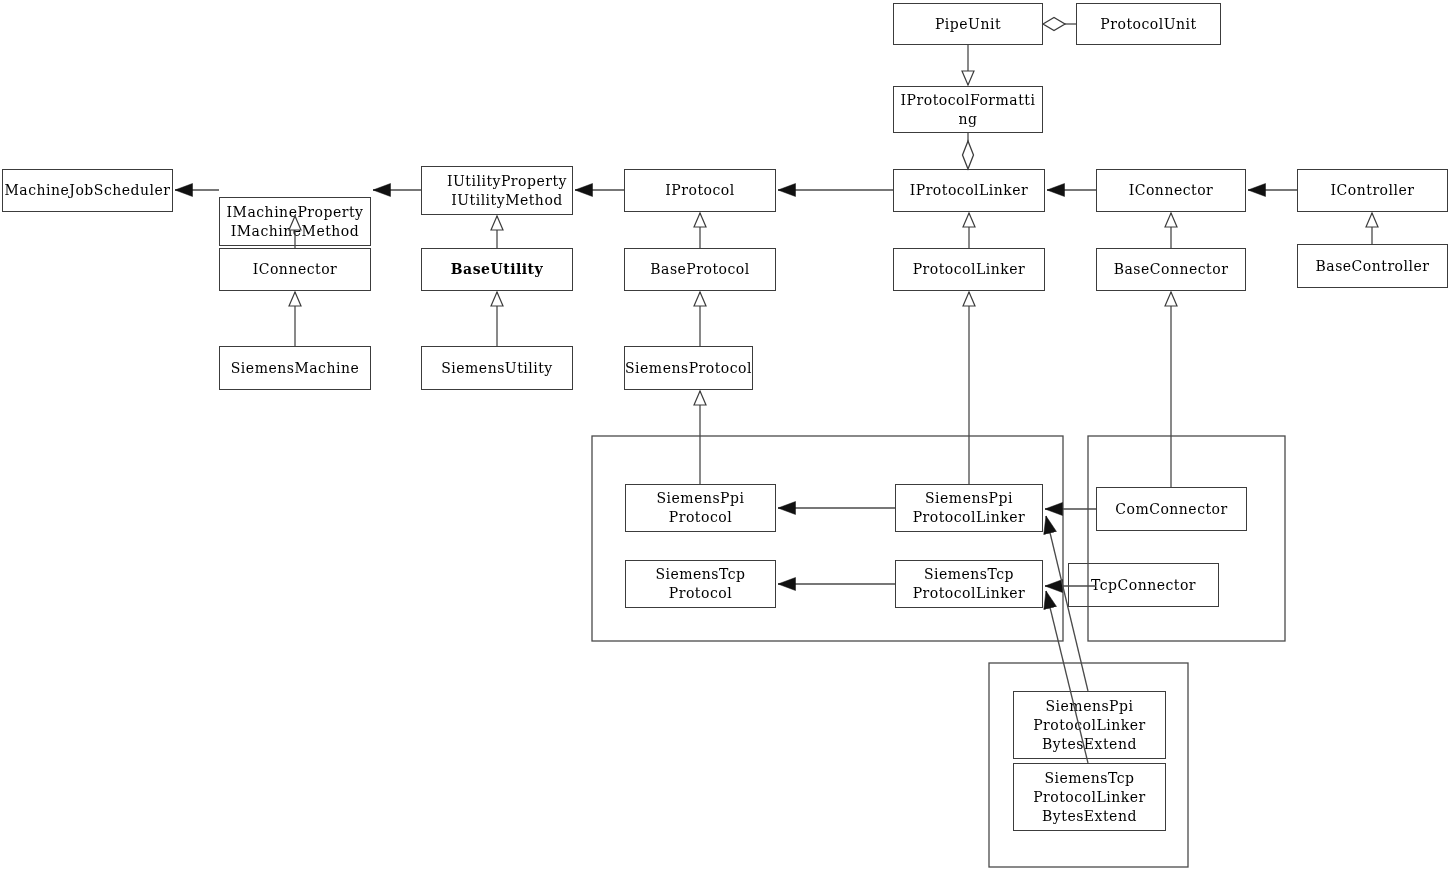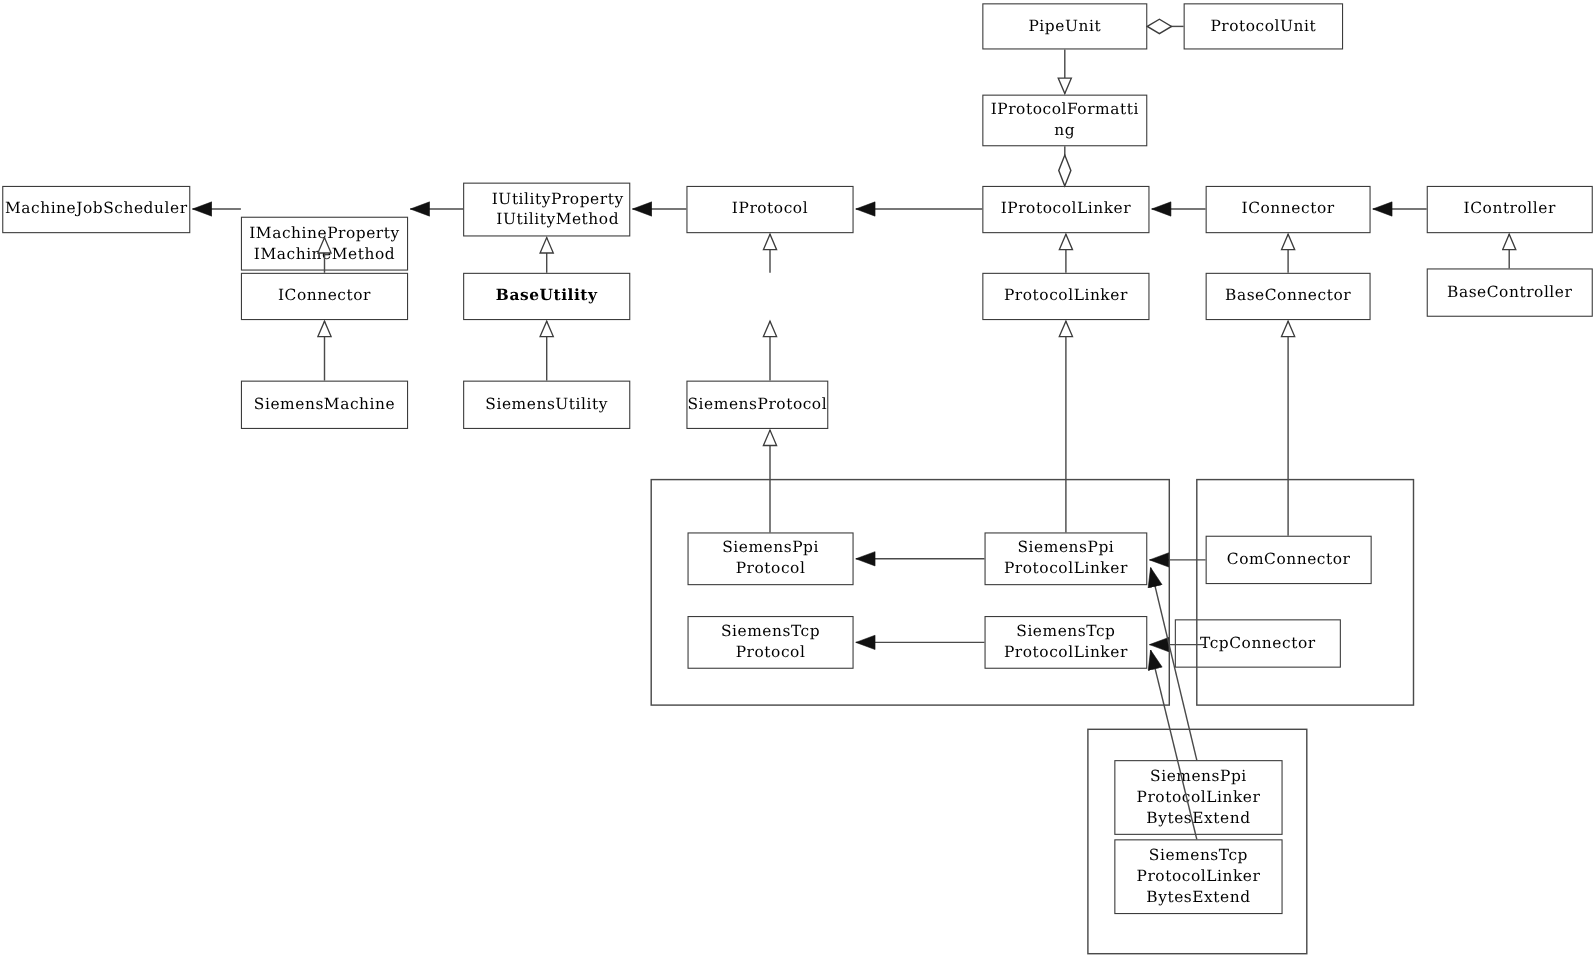--- a/index.html
+++ b/index.html
@@ -110,20 +110,21 @@
 IMachineMethod</div>
   <div class="node" style="left:421px;top:166px;width:152px;height:49px;padding-left:20px;">IUtilityProperty
 IUtilityMethod</div>
   <div class="node" style="left:624px;top:169px;width:152px;height:43px;">IProtocol</div>
   <div class="node" style="left:893px;top:169px;width:152px;height:43px;">IProtocolLinker</div>
   <div class="node" style="left:1096px;top:169px;width:150px;height:43px;">IConnector</div>
   <div class="node" style="left:1297px;top:169px;width:151px;height:43px;">IController</div>
 
   <div class="node" style="left:219px;top:248px;width:152px;height:43px;">IConnector</div>
   <div class="node" style="left:421px;top:248px;width:152px;height:43px;font-weight:bold;">BaseUtility</div>
+  <div class="node" style="left:624px;top:248px;width:152px;height:43px;">BaseProtocol</div>
   <div class="node" style="left:893px;top:248px;width:152px;height:43px;">ProtocolLinker</div>
   <div class="node" style="left:1096px;top:248px;width:150px;height:43px;">BaseConnector</div>
   <div class="node" style="left:1297px;top:244px;width:151px;height:44px;">BaseController</div>
 
   <div class="node" style="left:219px;top:346px;width:152px;height:44px;">SiemensMachine</div>
   <div class="node" style="left:421px;top:346px;width:152px;height:44px;">SiemensUtility</div>
   <div class="node" style="left:624px;top:346px;width:129px;height:44px;">SiemensProtocol</div>
 
   <div class="node" style="left:625px;top:484px;width:151px;height:48px;">SiemensPpi
 Protocol</div>

